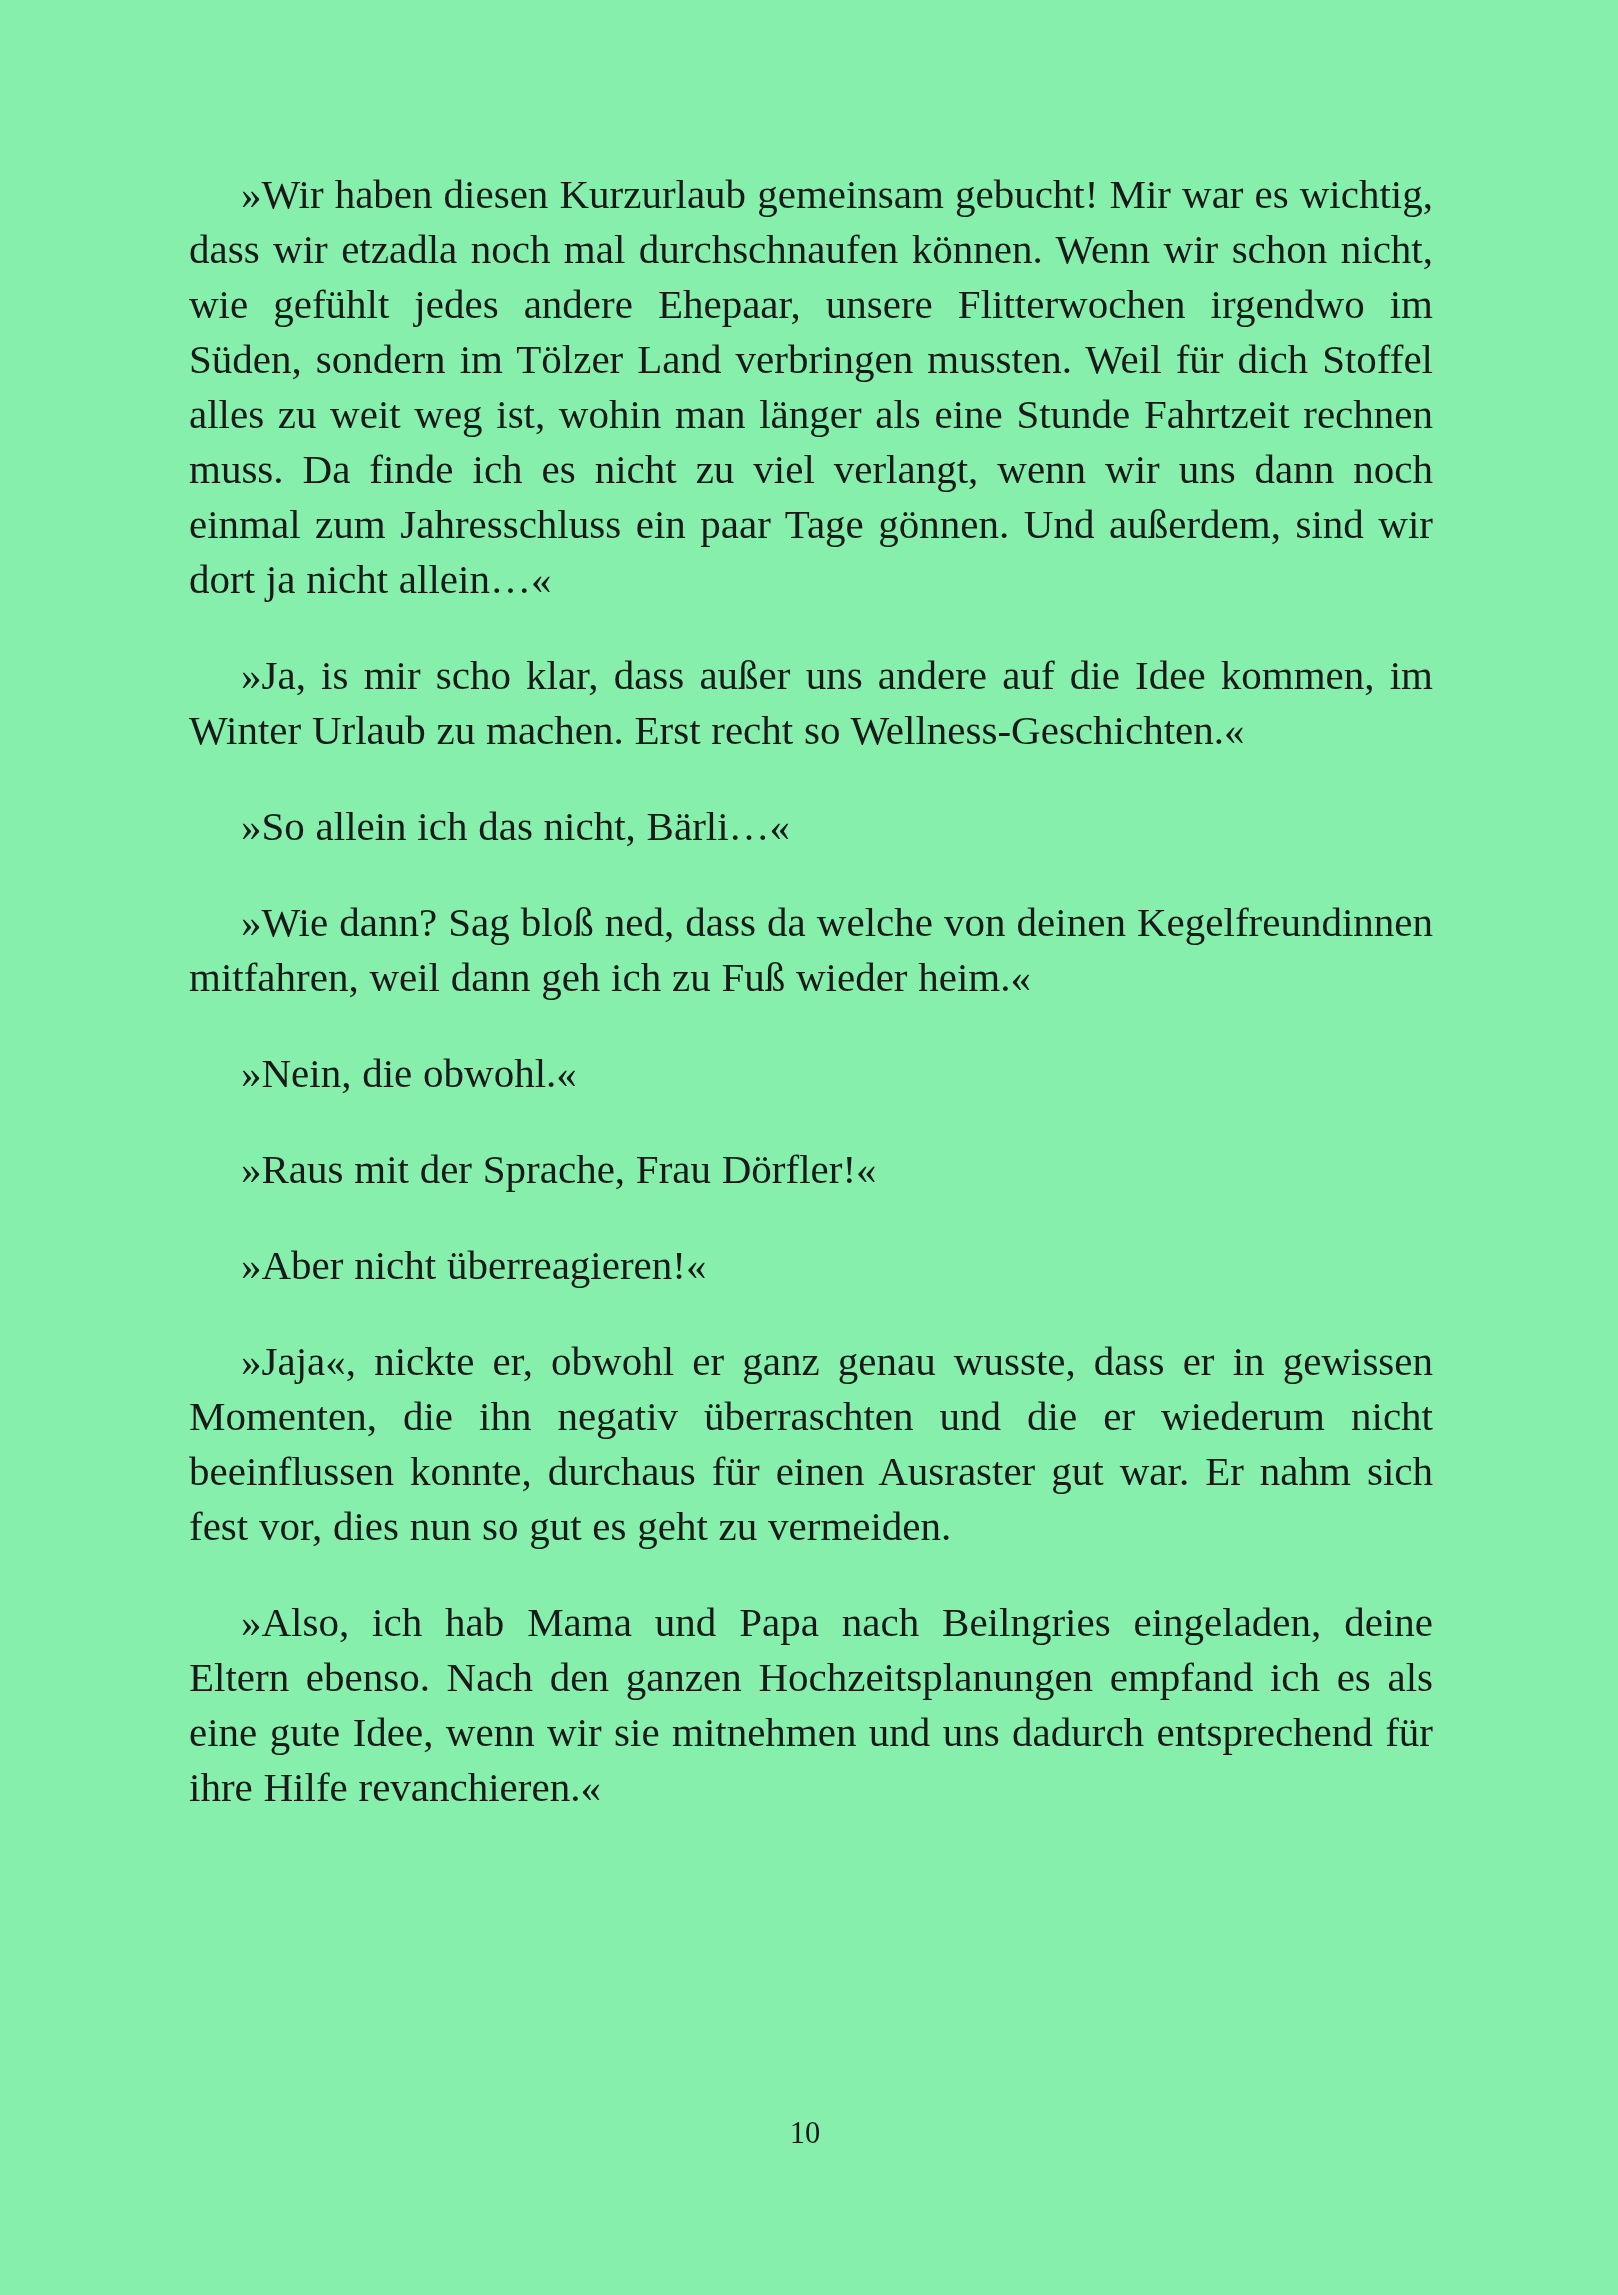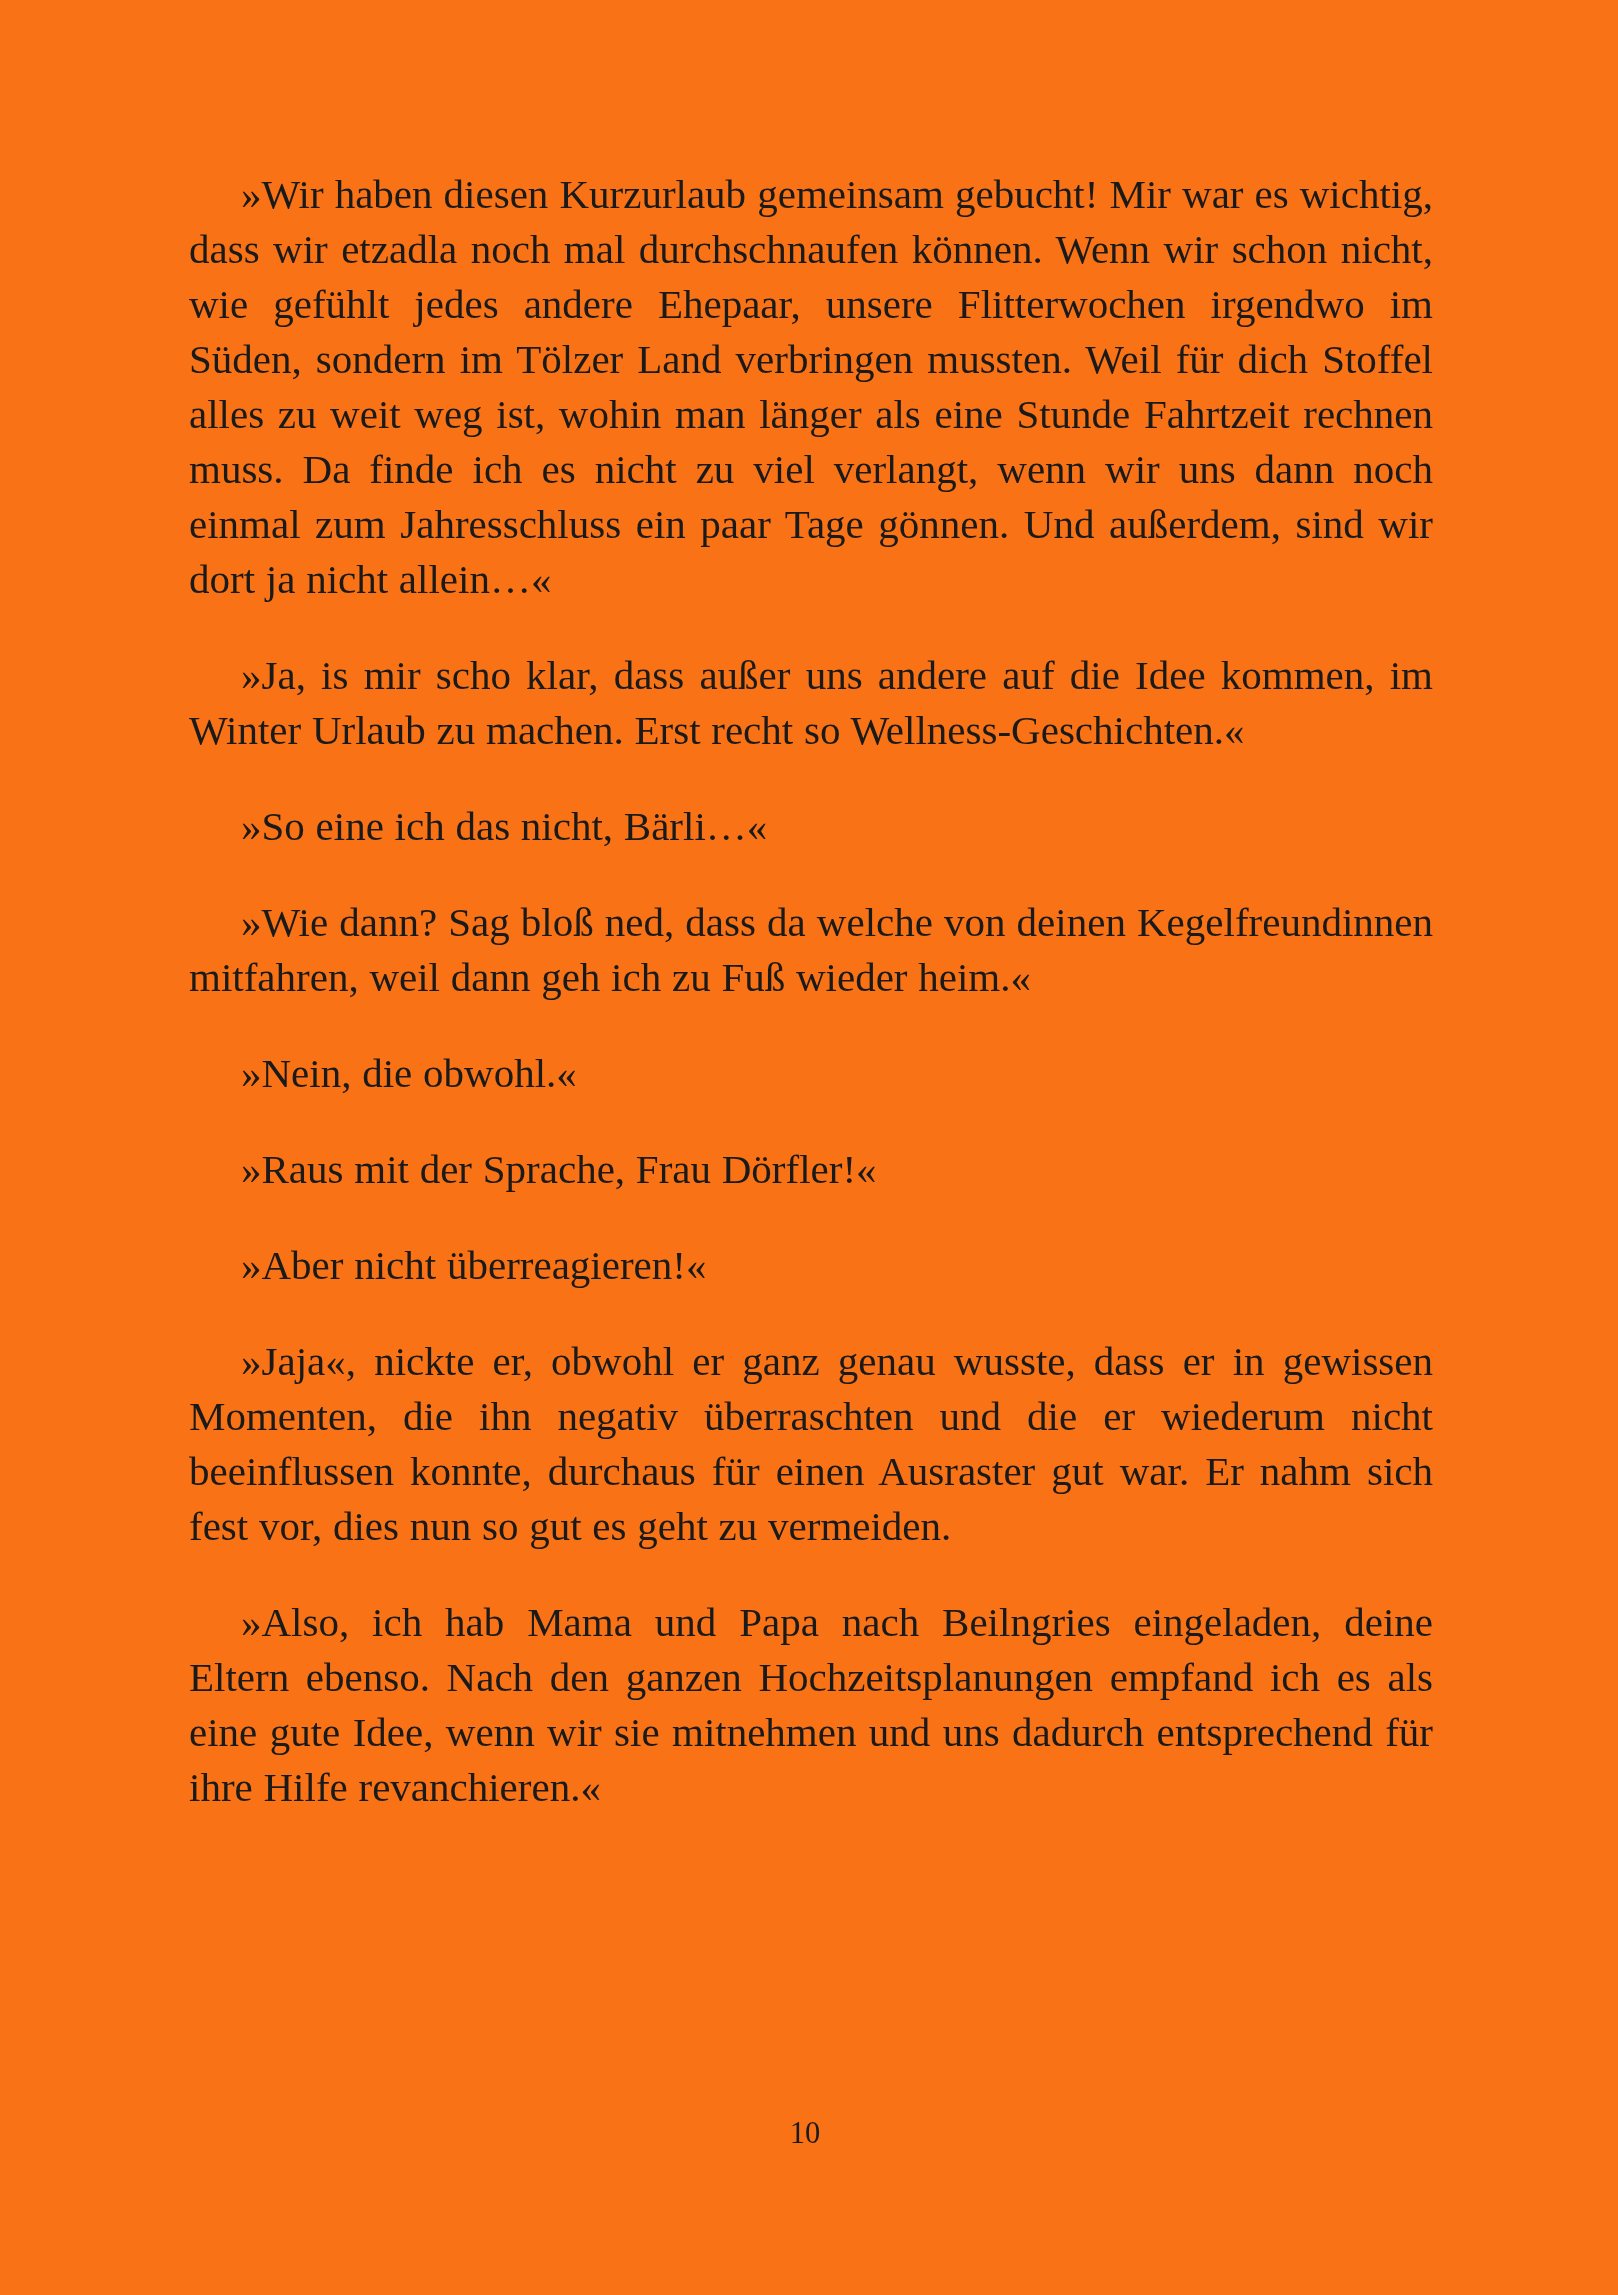--- a/index.html
+++ b/index.html
@@ -11,21 +11,21 @@
     width: 1618px;
     height: 2295px;
     position: relative;
     overflow: hidden;
     font-family: "Liberation Serif", "DejaVu Serif", serif;
     color: #1a1a1a;
   }
   .page {
     position: absolute;
     inset: 0;
-    background: #f97316;
+    background: #86efac;
   }
   .text-block {
     position: absolute;
     left: 189px;
     right: 185px;
     top: 167px;
   }
   .para {
     font-size: 41px;
     line-height: 55px;
@@ -47,21 +47,21 @@
     color: #1a1a1a;
   }
 </style>
 </head>
 <body>
 
 <div class="page">
   <div class="text-block">
     <p class="para">»Wir haben diesen Kurzurlaub gemeinsam gebucht! Mir war es wichtig, dass wir etzadla noch mal durchschnaufen können. Wenn wir schon nicht, wie gefühlt jedes andere Ehepaar, unsere Flitterwochen irgendwo im Süden, sondern im Tölzer Land verbringen mussten. Weil für dich Stoffel alles zu weit weg ist, wohin man länger als eine Stunde Fahrtzeit rechnen muss. Da finde ich es nicht zu viel verlangt, wenn wir uns dann noch einmal zum Jahresschluss ein paar Tage gönnen. Und außerdem, sind wir dort ja nicht allein…«</p>
     <p class="para">»Ja, is mir scho klar, dass außer uns andere auf die Idee kommen, im Winter Urlaub zu machen. Erst recht so Wellness-Geschichten.«</p>
-    <p class="para">»So eine ich das nicht, Bärli…«</p>
+    <p class="para">»So allein ich das nicht, Bärli…«</p>
     <p class="para">»Wie dann? Sag bloß ned, dass da welche von deinen Kegelfreundinnen mitfahren, weil dann geh ich zu Fuß wieder heim.«</p>
     <p class="para">»Nein, die obwohl.«</p>
     <p class="para">»Raus mit der Sprache, Frau Dörfler!«</p>
     <p class="para">»Aber nicht überreagieren!«</p>
     <p class="para">»Jaja«, nickte er, obwohl er ganz genau wusste, dass er in gewissen Momenten, die ihn negativ überraschten und die er wiederum nicht beeinflussen konnte, durchaus für einen Ausraster gut war. Er nahm sich fest vor, dies nun so gut es geht zu vermeiden.</p>
     <p class="para">»Also, ich hab Mama und Papa nach Beilngries eingeladen, deine Eltern ebenso. Nach den ganzen Hochzeitsplanungen empfand ich es als eine gute Idee, wenn wir sie mitnehmen und uns dadurch entsprechend für ihre Hilfe revanchieren.«</p>
   </div>
   <div class="page-number">10</div>
 </div>
 

